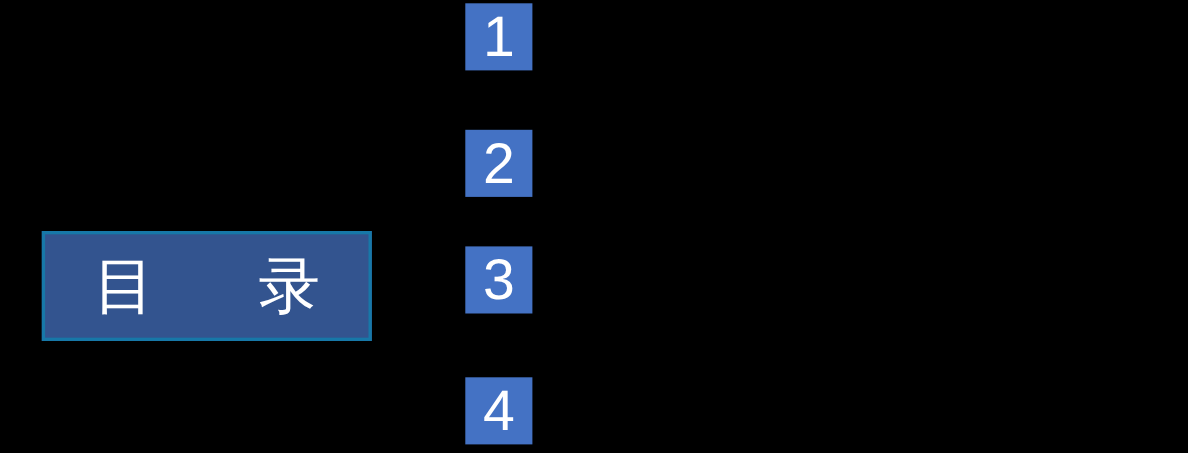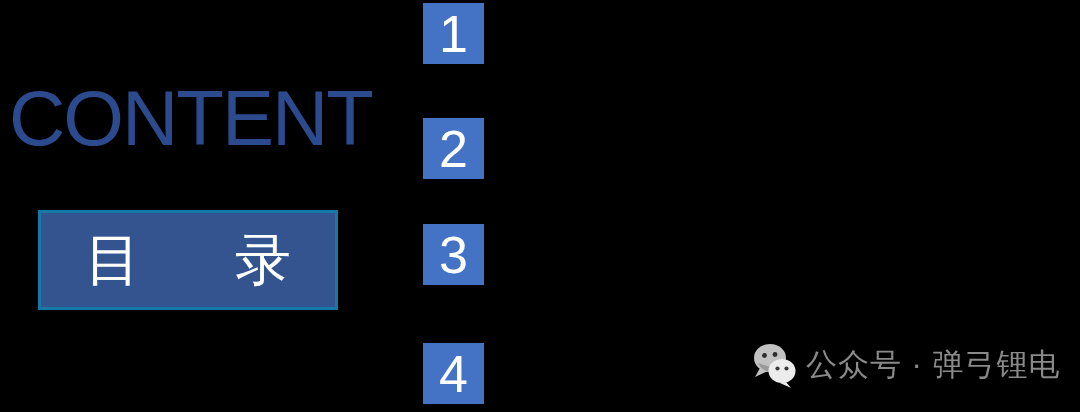--- a/index.html
+++ b/index.html
@@ -84,48 +84,33 @@
     line-height:48px;
     letter-spacing:1px;
     white-space:nowrap;
   }
 </style>
 </head>
 <body>
 
 <div class="slide">
 
-  <div class="content-title">CONTENT</div>
 
   <div class="toc-box">
     <span class="toc-char">目</span>
     <span class="toc-char">录</span>
   </div>
 
   <div class="num-square n1">
     <span class="num">1</span>
   </div>
   <div class="num-square n2">
     <span class="num">2</span>
   </div>
   <div class="num-square n3">
     <span class="num">3</span>
   </div>
   <div class="num-square n4">
     <span class="num">4</span>
   </div>
 
-  <div class="watermark">
-    <svg class="watermark-icon" viewBox="0 0 46 48" xmlns="http://www.w3.org/2000/svg">
-      <ellipse cx="18" cy="17" rx="16" ry="14" fill="#C2C2C2"></ellipse>
-      <polygon points="8,27 3,36 16,30" fill="#C2C2C2"></polygon>
-      <path d="M 6,22 A 16 14 0 0 0 18 31 L 18 26 Z" fill="#9A9A9A"></path>
-      <circle cx="12.5" cy="14.5" r="2.4" fill="#2E2E2E"></circle>
-      <circle cx="23" cy="13.5" r="2.4" fill="#2E2E2E"></circle>
-      <ellipse cx="30" cy="30" rx="13.5" ry="12" fill="#ECECEC"></ellipse>
-      <polygon points="34,41 39,47 28,42" fill="#ECECEC"></polygon>
-      <circle cx="25.5" cy="27.5" r="2.1" fill="#3A3A3A"></circle>
-      <circle cx="34.5" cy="27.5" r="2.1" fill="#3A3A3A"></circle>
-    </svg>
-    <span class="watermark-text">公众号 · 弹弓锂电</span>
-  </div>
 
 </div>
 
 </body></html>

